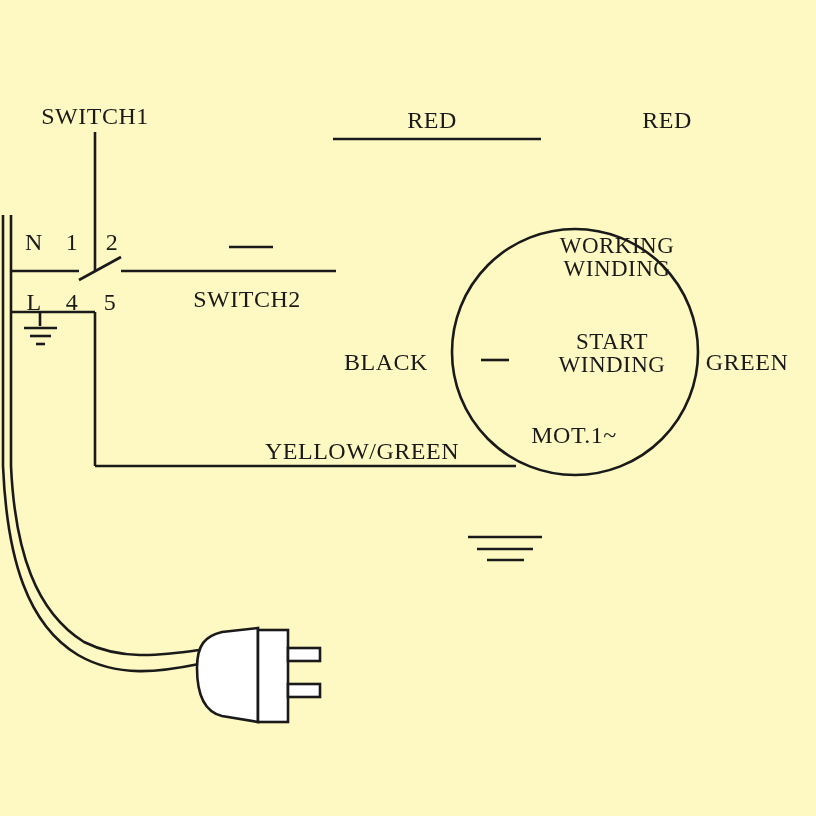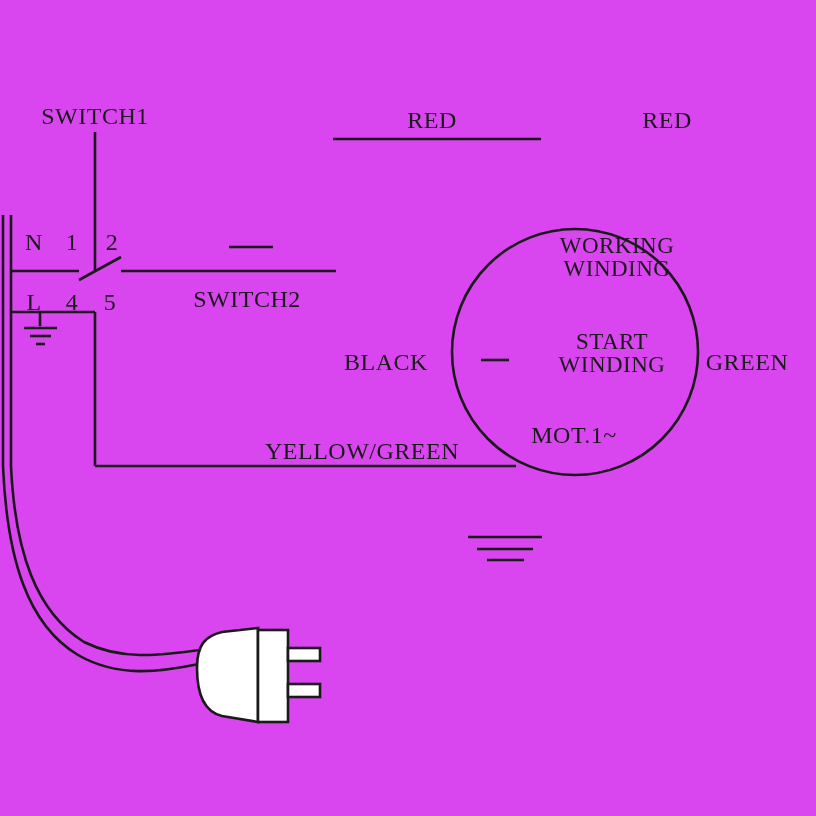--- a/index.html
+++ b/index.html
@@ -4,21 +4,21 @@
 <style>
   html, body {
     margin: 0;
     padding: 0;
     background: #ffffff;
   }
   .canvas {
     position: relative;
     width: 816px;
     height: 816px;
-    background: #d946ef;
+    background: #fef9c3;
     overflow: hidden;
   }
   svg {
     display: block;
   }
   .wire {
     stroke: #1a1a1a;
     stroke-width: 2.6;
     fill: none;
   }

